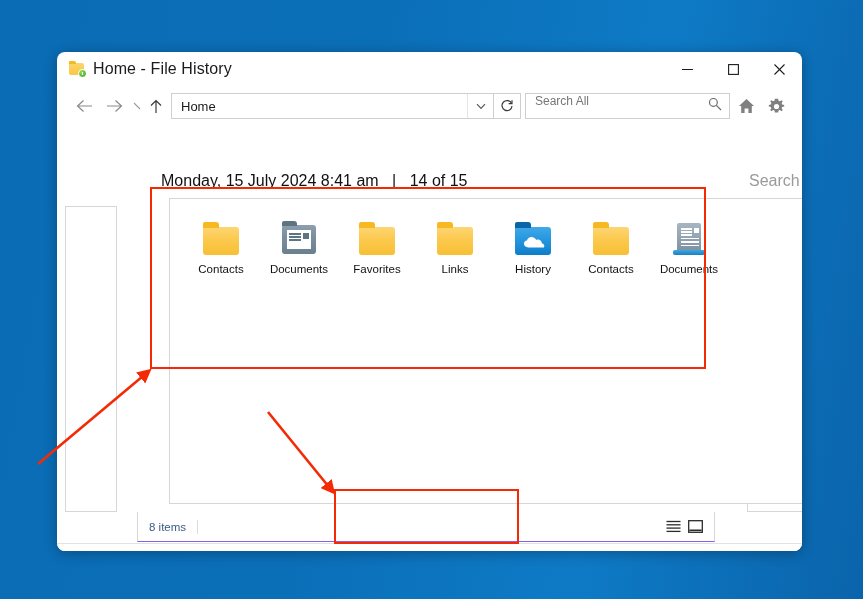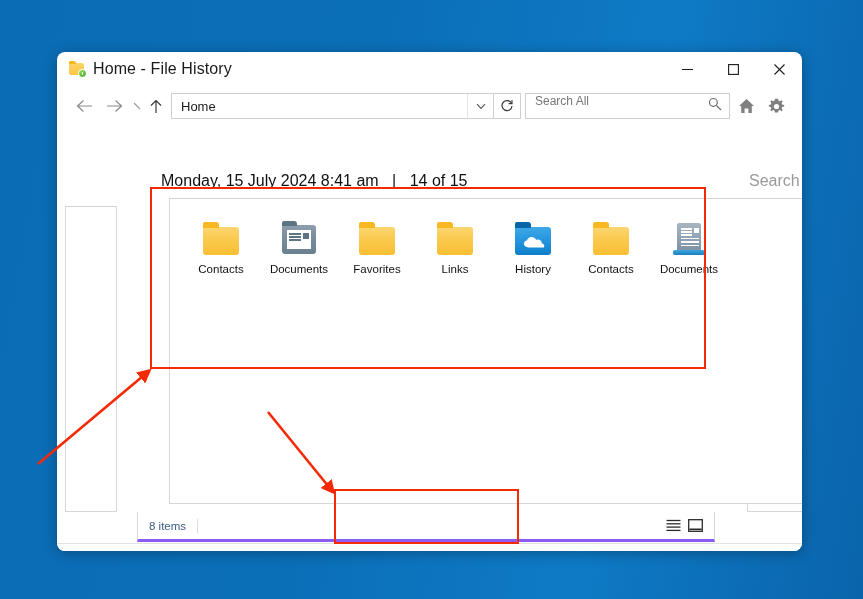--- a/index.html
+++ b/index.html
@@ -268,21 +268,21 @@
   .ld-sq { width: 5px; height: 5px; background: #ffffff; }
   .ld-wide { height: 1.5px; background: #ffffff; }
 
   
   .statusbar {
     position: absolute;
     left: 80px; top: 386px;
     width: 578px; height: 30px;
     border-left: 1px solid #d6d6d6;
     border-right: 1px solid #d6d6d6;
-    border-bottom: 3px solid #8b5cf6;
+    border-bottom: 1px solid #8b5cf6;
     display: flex; align-items: center;
     background: #ffffff;
   }
   .status-text {
     font-size: 11.5px; color: #3b5b85;
     padding-left: 11px;
   }
   .status-div {
     width: 1px; height: 14px; background: #dcdcdc;
     margin-left: 11px;

